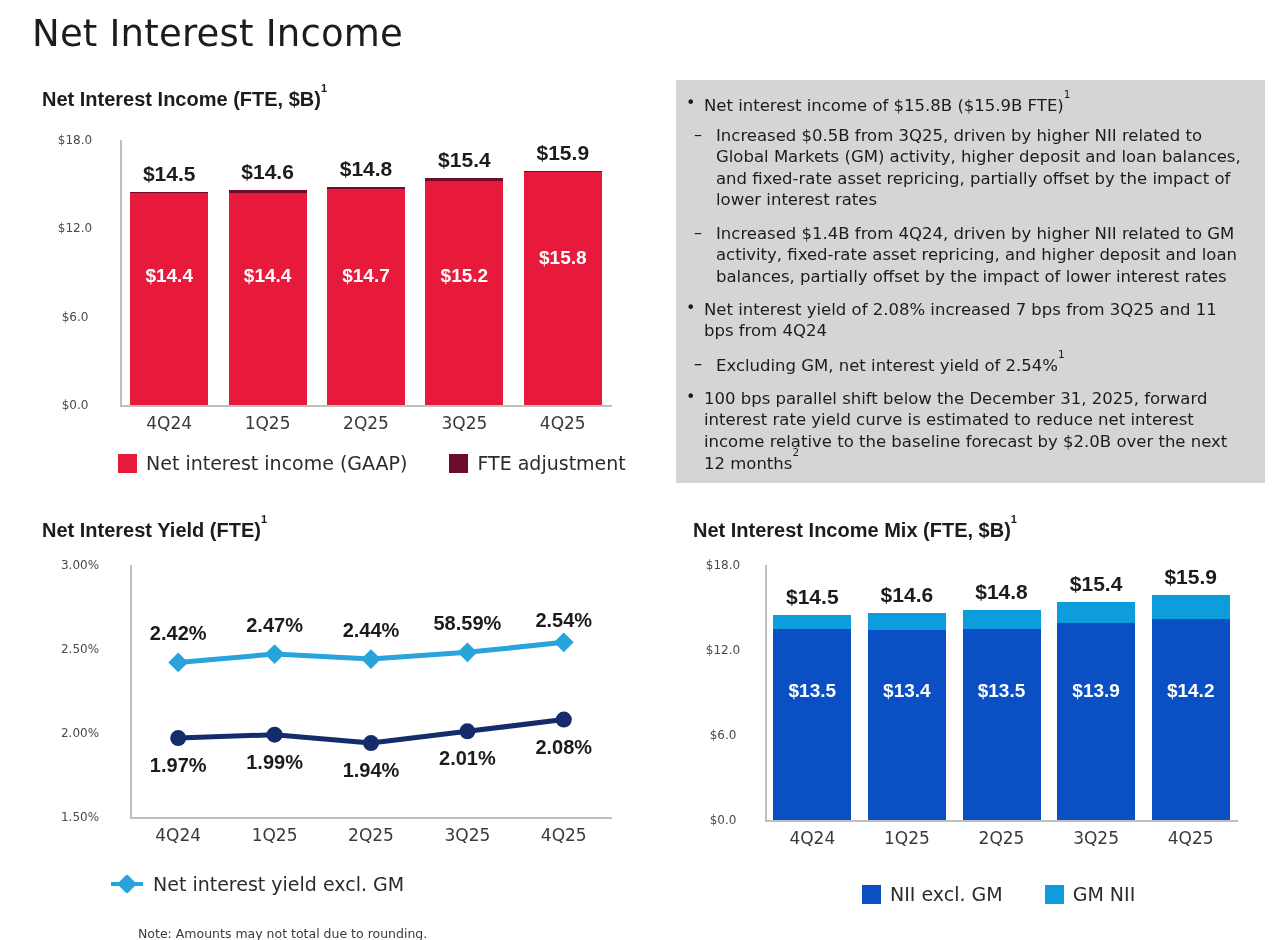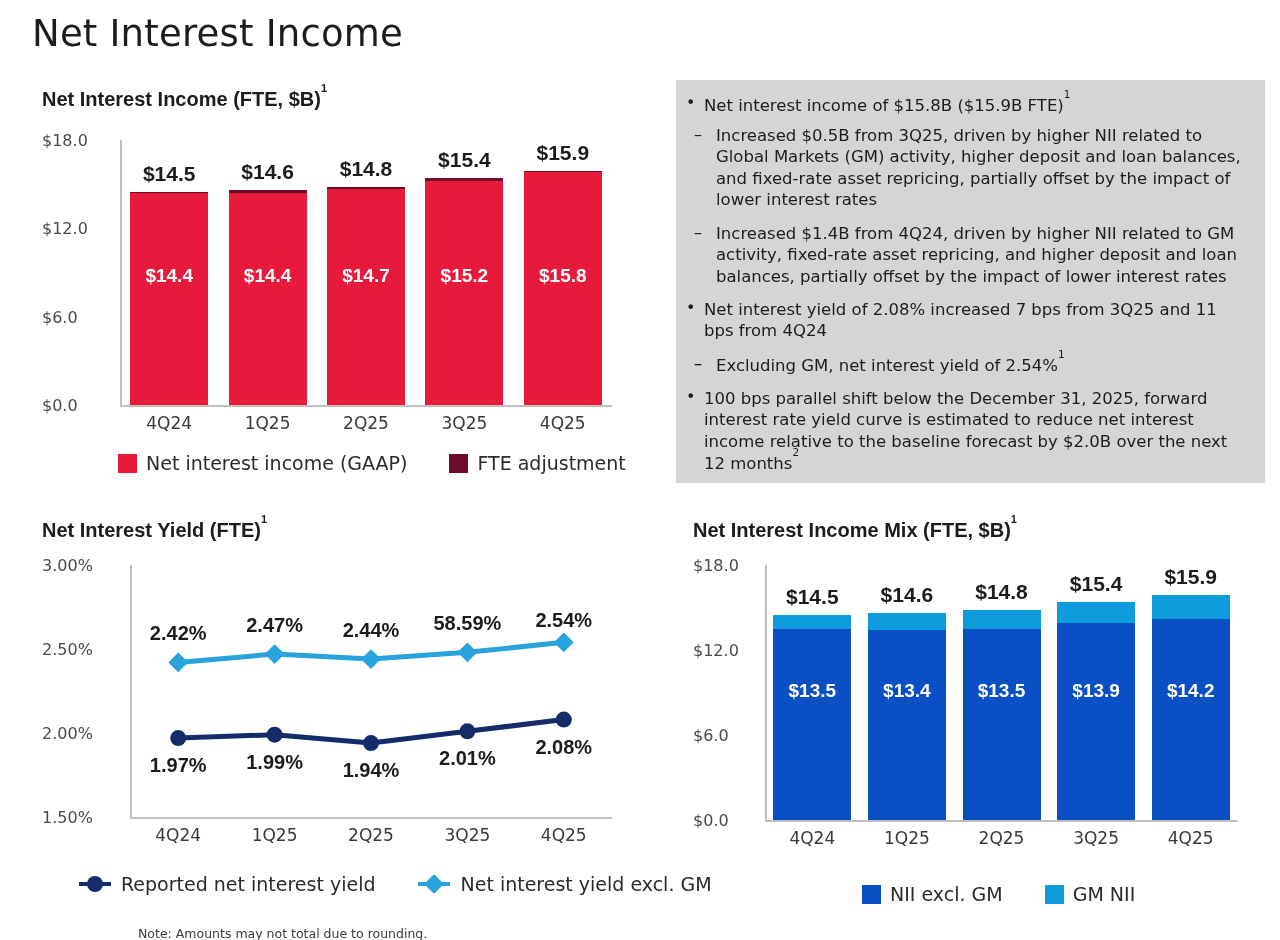--- a/index.html
+++ b/index.html
@@ -47,22 +47,22 @@
     background: #bfbfbf;
   }
   .axis-line-h {
     position: absolute;
     height: 2px;
     background: #bfbfbf;
   }
   .ytick {
     position: absolute;
     right: 0;
-    text-align: left;
-    font-size: 16px;
+    text-align: center;
+    font-size: 12px;
     color: #4a4a4a;
     transform: translateY(-50%);
     white-space: nowrap;
     font-family: "DejaVu Sans", sans-serif;
   }
   .xtick {
     position: absolute;
     text-align: center;
     font-size: 17px;
     color: #3a3a3a;
@@ -205,21 +205,21 @@
     <div class="bar-col" style="left:383.40000000000003px; width:78px; height:265px; top:0;">
       <div class="bar-gaap" style="height:223.77777777777777px; background:#e81a3b;"></div>
       <div class="bar-fte" style="height:2.944444444444457px; bottom:223.77777777777777px; background:#6d0c2d;"></div>
       <div class="bar-inlabel" style="bottom:118px;">$15.2</div>
       <div class="bar-toplabel" style="bottom:232.72222222222223px;">$15.4</div>
     </div>
     <div class="xtick" style="left:373.20000000000005px; width:98.4px; top:273px;">3Q25</div>
     <div class="bar-col" style="left:481.79999999999995px; width:78px; height:265px; top:0;">
       <div class="bar-gaap" style="height:232.61111111111111px; background:#e81a3b;"></div>
       <div class="bar-fte" style="height:1.4722222222222001px; bottom:232.61111111111111px; background:#6d0c2d;"></div>
-      <div class="bar-inlabel" style="bottom:118px;">$15.8</div>
+      <div class="bar-inlabel" style="bottom:136px;">$15.8</div>
       <div class="bar-toplabel" style="bottom:240.08333333333331px;">$15.9</div>
     </div>
     <div class="xtick" style="left:471.59999999999997px; width:98.4px; top:273px;">4Q25</div>
   </div>
 
 <div id="commentary-panel" style="padding: 14px 14px 0px 6px; box-sizing: border-box;">
   <ul class="bullets" id="commentary-list">
       <li class="lvl1"><span class="mk">•</span><span>Net interest income of $15.8B ($15.9B FTE)</span><sup class="fn">1</sup></li>
       <ul class="sub">
         <li class="lvl2"><span class="mk">–</span><span>Increased $0.5B from 3Q25, driven by higher NII related to Global Markets (GM) activity, higher deposit and loan balances, and fixed-rate asset repricing, partially offset by the impact of lower interest rates</span></li>
@@ -329,27 +329,20 @@
       <span class="swatch" style="background:#e81a3b;"></span>
       <span>Net interest income (GAAP)</span>
     </div>
     <span style="display:inline-block;width:22px;"></span>
     <div class="legend-item">
       <span class="swatch" style="background:#6d0c2d;"></span>
       <span>FTE adjustment</span>
     </div>
   </div>
 <div class="legend-row" style="left:78px;  top:873px;">
-    <div class="legend-item">
-      <svg width="34" height="18">
-        <line x1="1" y1="9" x2="33" y2="9" stroke="#152c6b" stroke-width="4"></line>
-        <circle cx="17" cy="9" r="8" fill="#152c6b"></circle>
-      </svg>
-      <span>Reported net interest yield</span>
-    </div>
     <span style="display:inline-block;width:22px;"></span>
     <div class="legend-item">
       <svg width="34" height="18">
         <line x1="1" y1="9" x2="33" y2="9" stroke="#28a3dc" stroke-width="4"></line>
         <rect x="10" y="2" width="14" height="14" fill="#28a3dc" transform="rotate(45 17 9)"></rect>
       </svg>
       <span>Net interest yield excl. GM</span>
     </div>
   </div>
 <div class="legend-row" style="left:862px; top:883px;">

